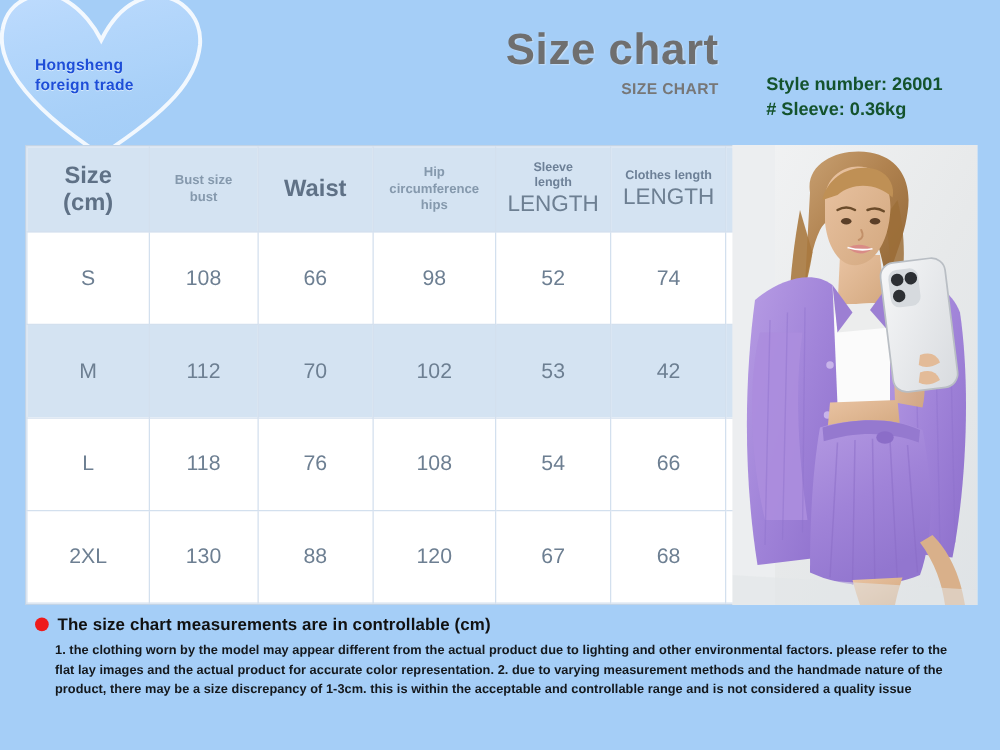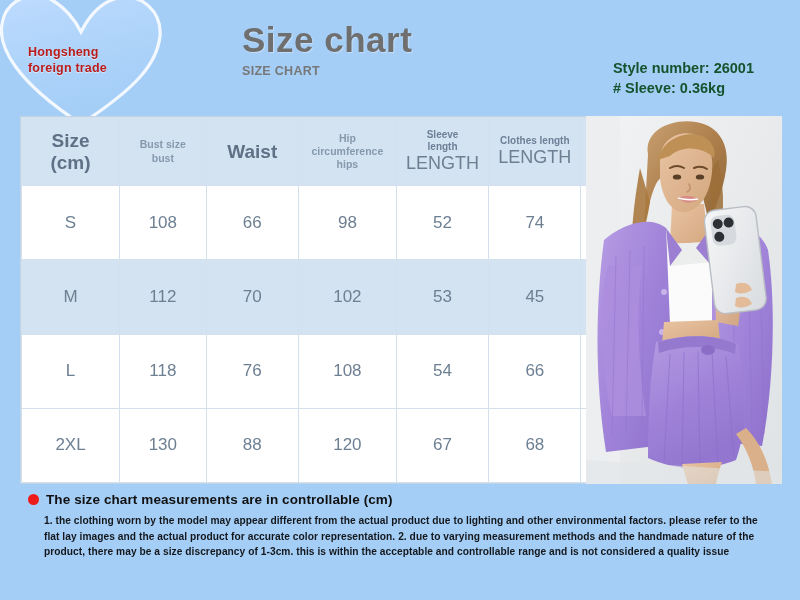--- a/index.html
+++ b/index.html
@@ -25,33 +25,33 @@
     pointer-events: none;
   }
 
   .brand-text {
     position: absolute;
     left: 28px;
     top: 45px;
     font-size: 12.5px;
     font-weight: bold;
     line-height: 1.25;
-    color: #b91c1c;
+    color: #1d4ed8;
     letter-spacing: 0.2px;
     text-shadow: 0 1px 0 rgba(255,255,255,0.55);
   }
   .brand-text span { display: block; }
 
   
   .title-block {
     position: absolute;
-    left: 242px;
+    left: 230px;
     top: 22px;
     width: 345px;
-    text-align: left;
+    text-align: right;
   }
   .main-title {
     font-size: 35px;
     font-weight: bold;
     color: #6f6f6f;
     letter-spacing: 0.5px;
     line-height: 1.05;
     text-shadow: 1px 1px 1px rgba(255,255,255,0.35);
   }
   .sub-title {
@@ -267,21 +267,21 @@
         <td>52</td>
         <td>74</td>
         <td>27</td>
       </tr>
       <tr class="even">
         <td>M</td>
         <td>112</td>
         <td>70</td>
         <td>102</td>
         <td>53</td>
-        <td>45</td>
+        <td>42</td>
         <td>28</td>
       </tr>
       <tr class="odd">
         <td>L</td>
         <td>118</td>
         <td>76</td>
         <td>108</td>
         <td>54</td>
         <td>66</td>
         <td>29</td>

